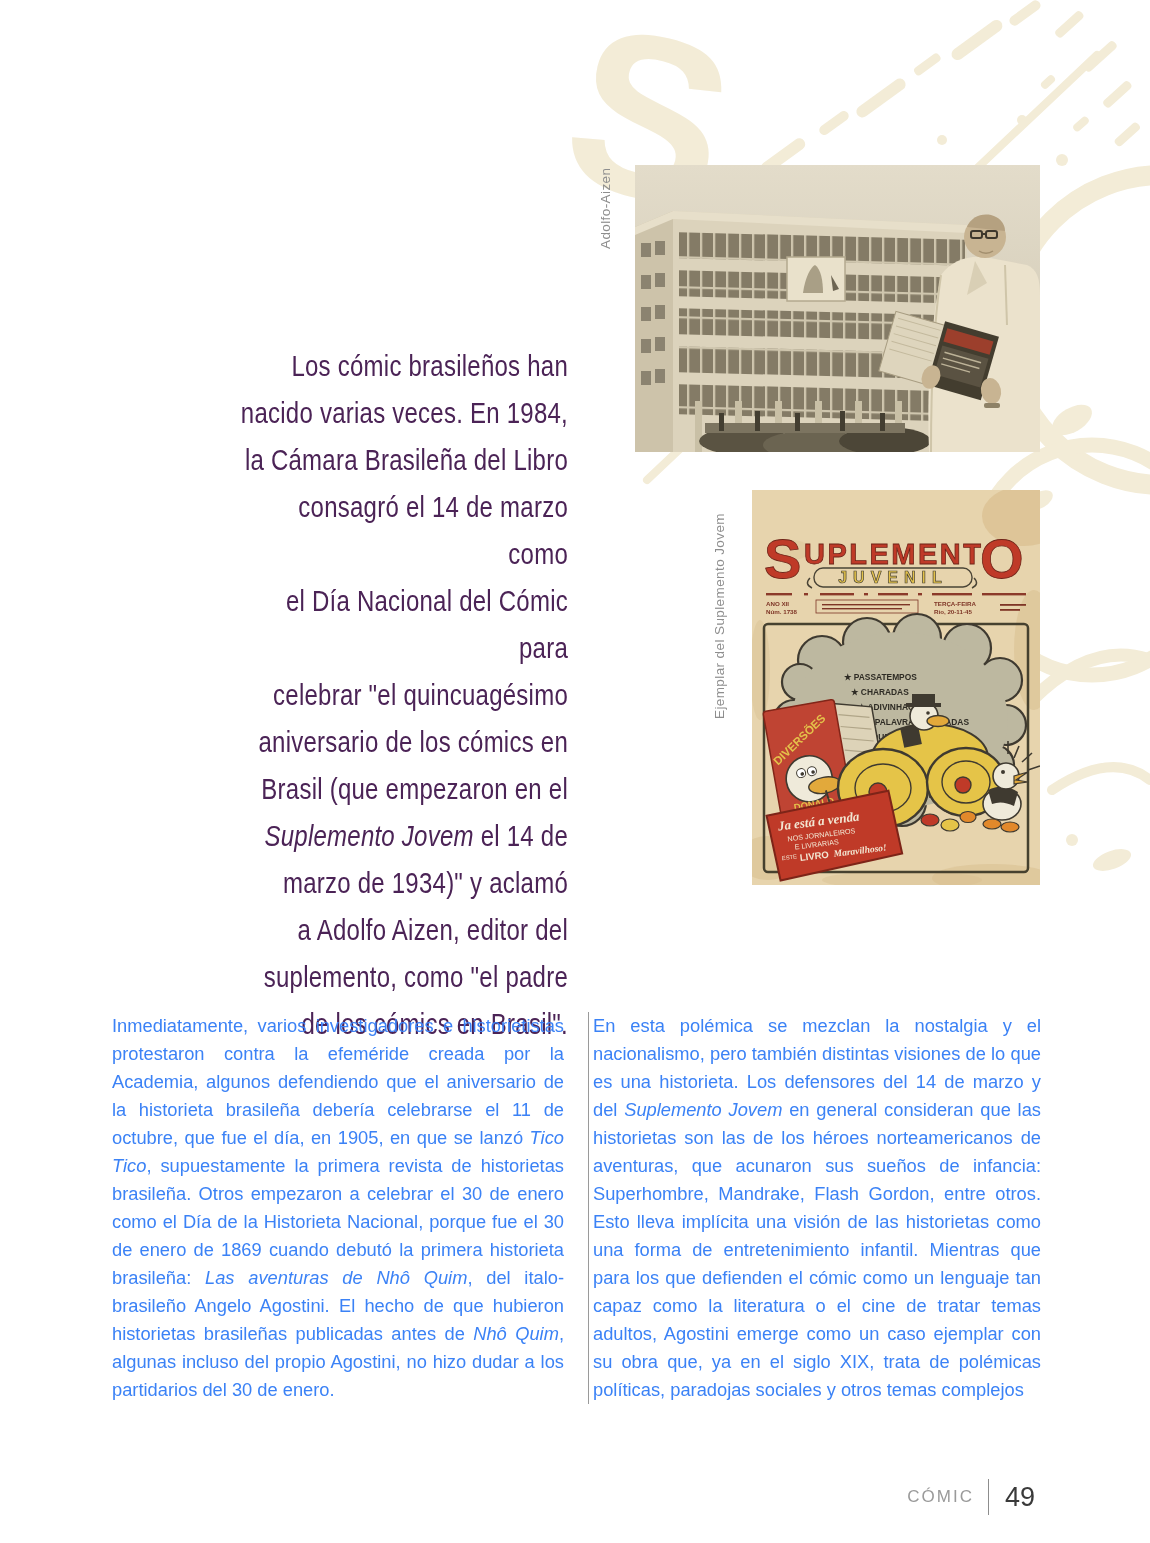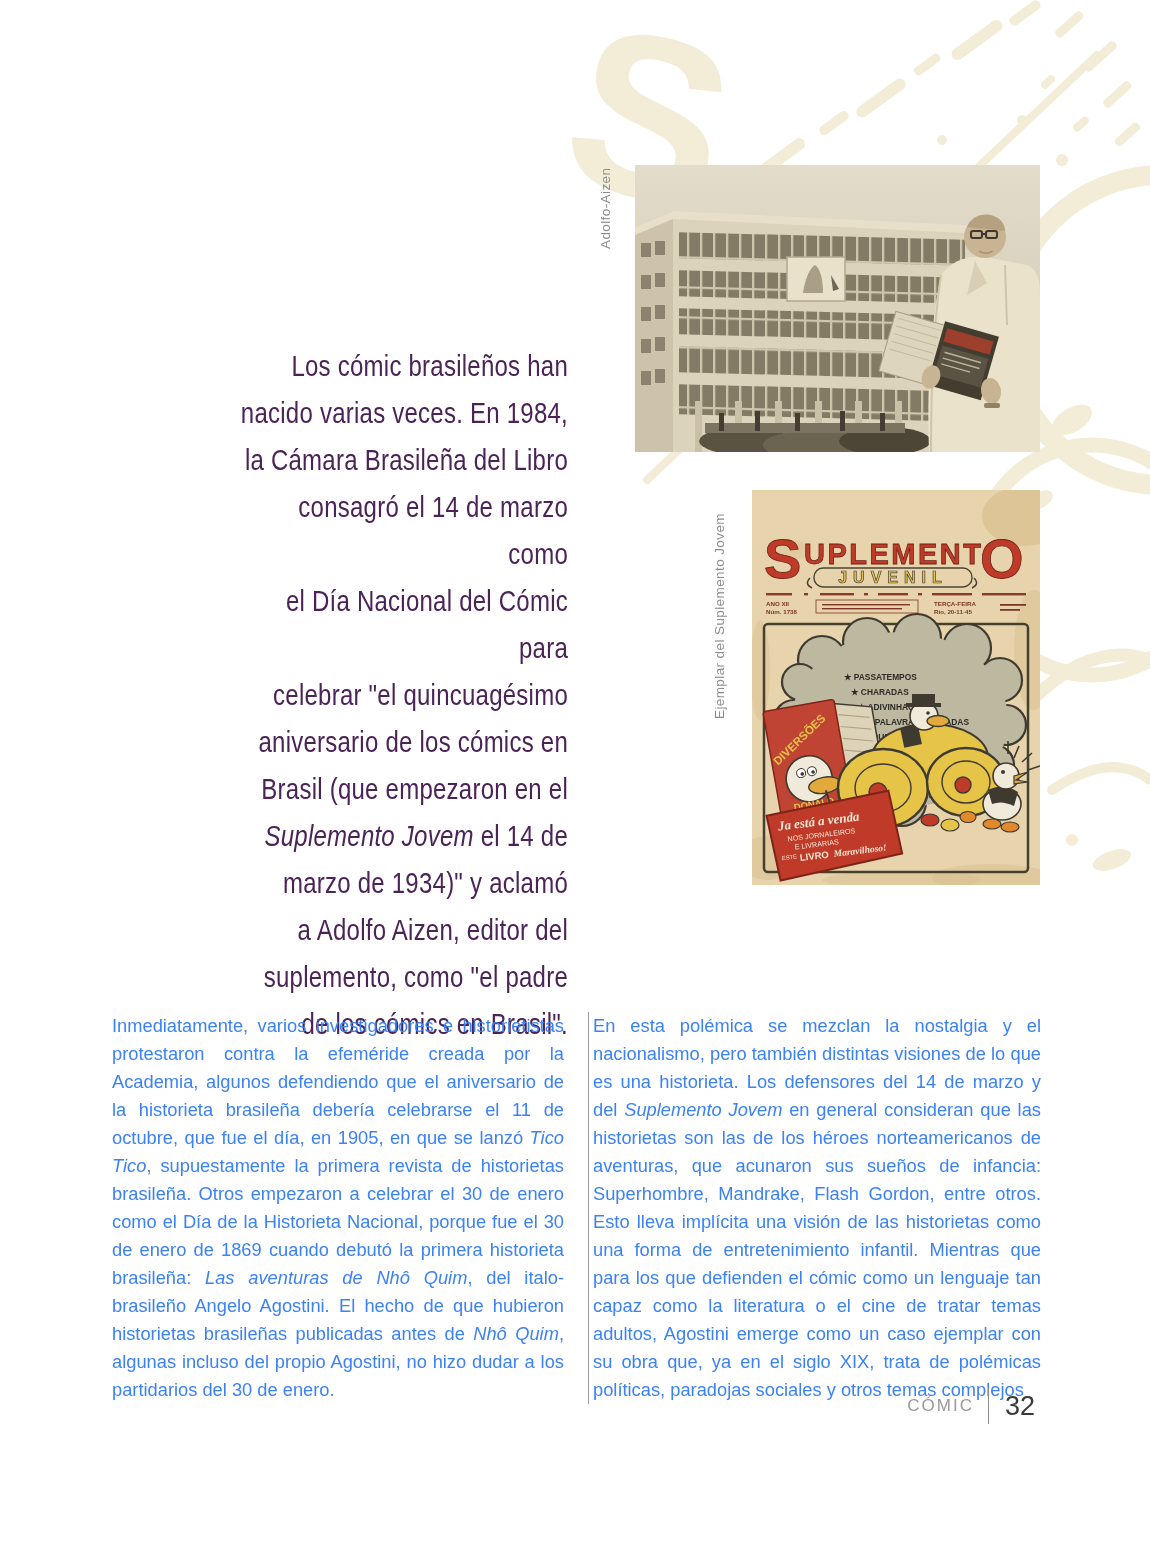--- a/index.html
+++ b/index.html
@@ -30,21 +30,21 @@
   }
   .pullquote .q-italic{font-style:italic;}
   
   .columns{position:absolute;left:112px;top:1012px;display:flex;align-items:flex-start;}
   .col{color:#3b82f6;font-size:18.3px;line-height:28px;text-align:justify;}
   .col p{margin:0;}
   .col-left{width:452px;}
   .col-right{width:448px;margin-left:24px;border-left:1px solid #9a9a9a;padding-left:4px;min-height:392px;}
   .it{font-style:italic;}
   
-  .footer{position:absolute;top:1388px;right:115px;display:flex;align-items:center;text-align:right;}
+  .footer{position:absolute;top:1479px;right:115px;display:flex;align-items:center;text-align:right;}
   .footer-label{font-size:17px;color:#9a9a9a;letter-spacing:2px;margin-right:14px;}
   .footer-bar{width:1px;height:36px;background:#8d8d8d;margin-right:16px;}
   .footer-page{font-size:27px;color:#3a3a3a;}
 </style>
 </head>
 <body>
 
 <div class="page">
 
   <svg class="watermark" width="598" height="900" viewBox="0 0 598 900">
@@ -333,16 +333,16 @@
       <p><span>Inmediatamente, varios investigadores e historietistas protestaron contra la efeméride creada por la Academia, algunos defendiendo que el aniversario de la historieta brasileña debería celebrarse el 11 de octubre, que fue el día, en 1905, en que se lanzó </span><span class="it">Tico Tico</span><span>, supuestamente la primera revista de historietas brasileña. Otros empezaron a celebrar el 30 de enero como el Día de la Historieta Nacional, porque fue el 30 de enero de 1869 cuando debutó la primera historieta brasileña: </span><span class="it">Las aventuras de Nhô Quim</span><span>, del italo-brasileño Angelo Agostini. El hecho de que hubieron historietas brasileñas publicadas antes de </span><span class="it">Nhô Quim</span><span>, algunas incluso del propio Agostini, no hizo dudar a los partidarios del 30 de enero.</span></p>
     </div>
     <div class="col col-right">
       <p><span>En esta polémica se mezclan la nostalgia y el nacionalismo, pero también distintas visiones de lo que es una historieta. Los defensores del 14 de marzo y del </span><span class="it">Suplemento Jovem</span><span> en general consideran que las historietas son las de los héroes norteamericanos de aventuras, que acunaron sus sueños de infancia: Superhombre, Mandrake, Flash Gordon, entre otros. Esto lleva implícita una visión de las historietas como una forma de entretenimiento infantil. Mientras que para los que defienden el cómic como un lenguaje tan capaz como la literatura o el cine de tratar temas adultos, Agostini emerge como un caso ejemplar con su obra que, ya en el siglo XIX, trata de polémicas políticas, paradojas sociales y otros temas complejos</span></p>
     </div>
   </div>
 
   <div class="footer">
     <span class="footer-label">CÓMIC</span>
     <span class="footer-bar"></span>
-    <span class="footer-page">32</span>
+    <span class="footer-page">49</span>
   </div>
 
 </div>
 
 </body></html>

